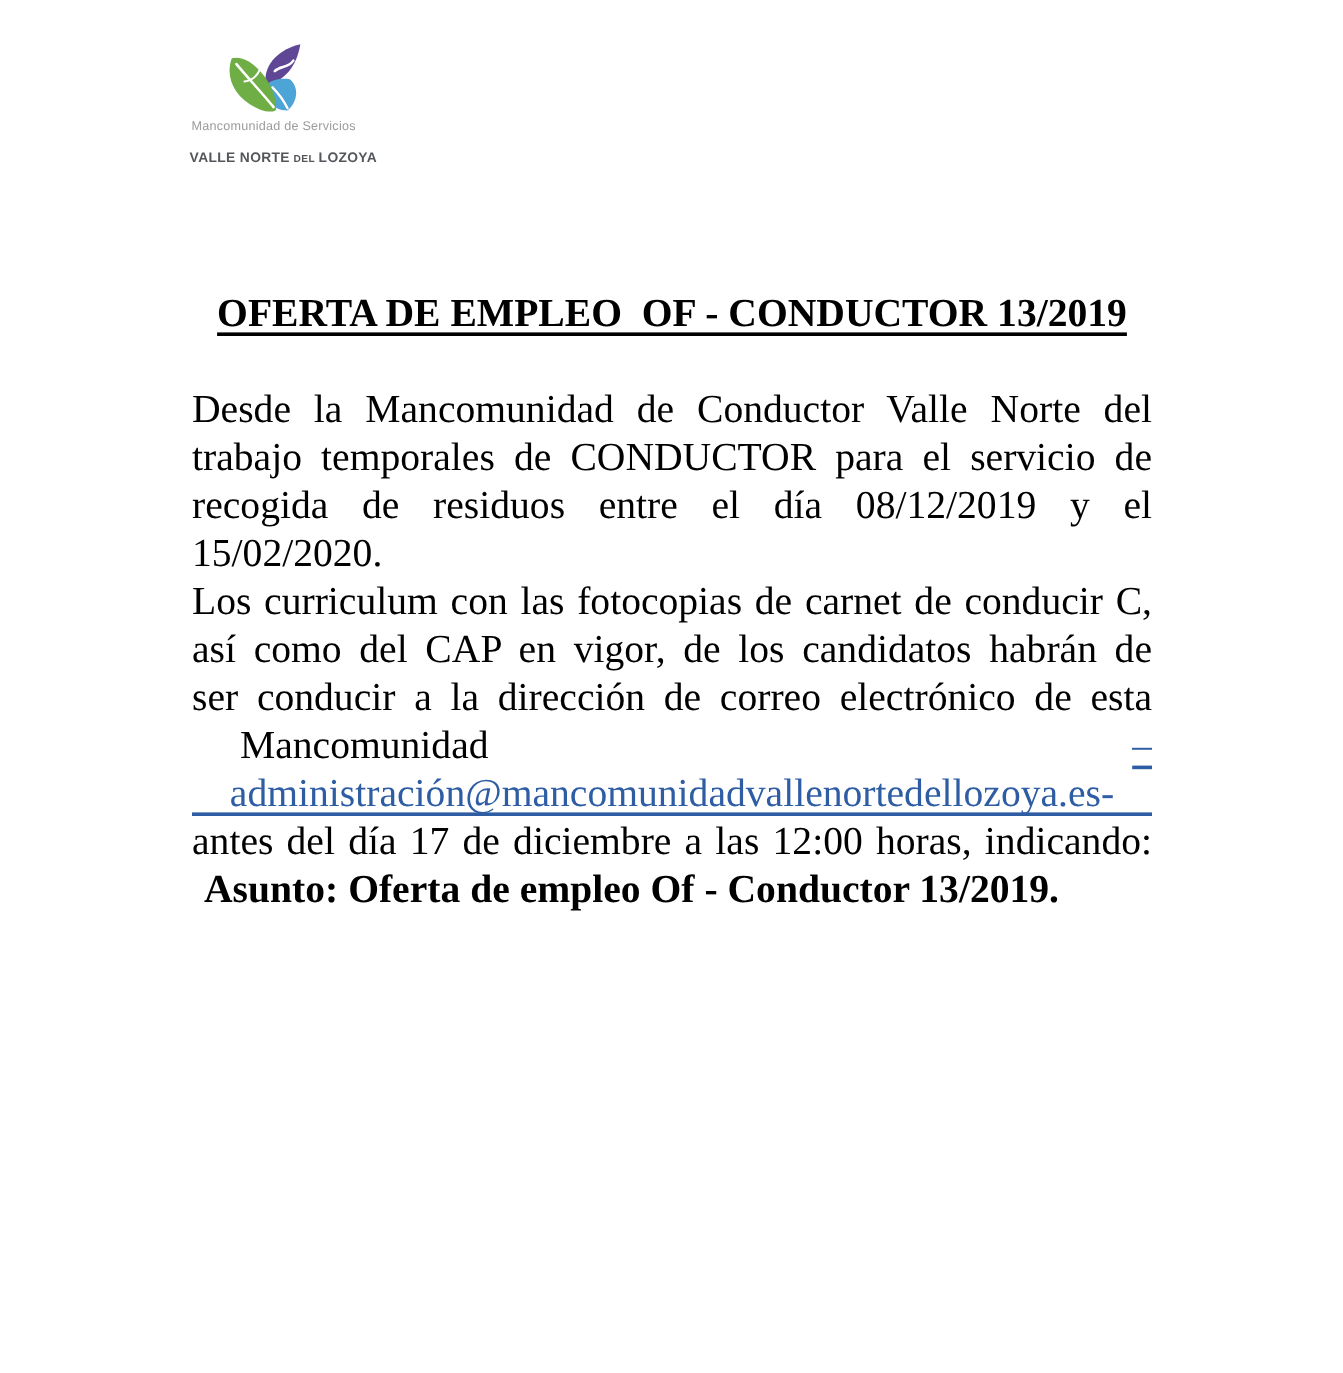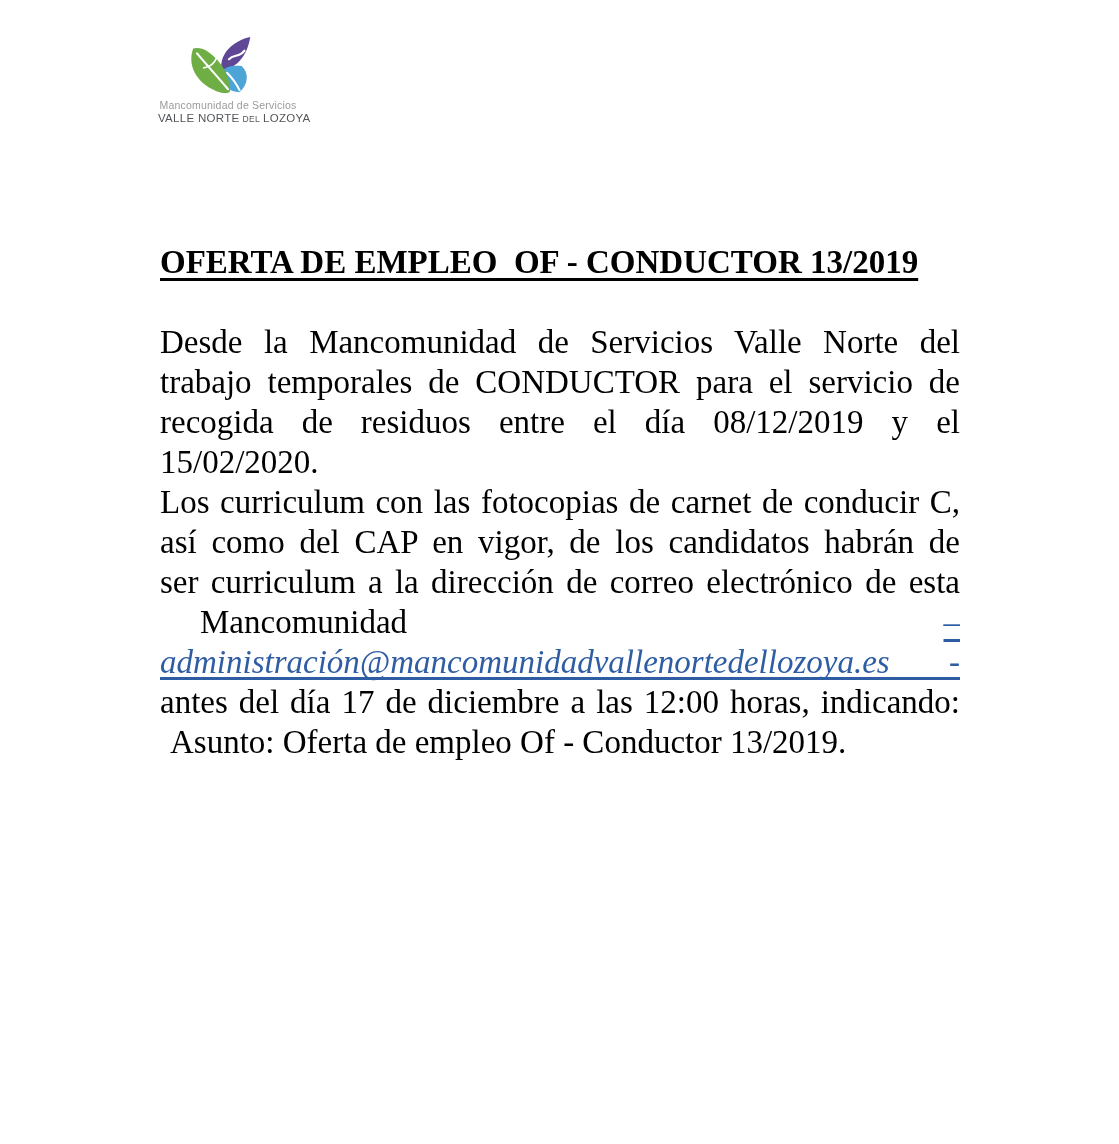--- a/index.html
+++ b/index.html
@@ -12,52 +12,52 @@
   }
 
   
   .logo{
     position:absolute;left:158px;top:36px;width:140px;
     text-align:center;
     font-family:"Liberation Sans", sans-serif;
   }
   .leaves{display:block;width:82px;height:60px;margin:0 auto 3px auto;}
   .cap1{font-size:10.5px;color:#9b9b9b;letter-spacing:.2px;white-space:nowrap;}
-  .cap2{font-size:11.5px;font-weight:normal;color:#53565a;letter-spacing:.3px;white-space:nowrap;margin-top:1px;}
+  .cap2{font-size:11.5px;font-weight:bold;color:#53565a;letter-spacing:.3px;white-space:nowrap;margin-top:15px;}
   .cap2 .small{font-size:8.5px;margin:0 3px;}
 
   
   .content{
     position:absolute;left:160px;top:242px;width:800px;
     font-size:33px;line-height:40px;color:#000;
   }
   .title{
     font-weight:bold;
     text-decoration:underline;
     text-decoration-thickness:2.5px;
     text-underline-offset:5px;
     margin-bottom:40px;
     white-space:nowrap;
+    text-align:center;
   }
   .ln{height:40px;overflow:hidden;}
   .just{text-align:justify;text-align-last:justify;}
   .split{display:flex;justify-content:space-between;align-items:baseline;margin-left:40px;}
-  .indent{padding-left:10px;}
+  .indent{padding-left:10px;font-weight:bold;}
 
   .link{color:#2e5da4;cursor:pointer;text-decoration:none;}
   .lead-dash{
     text-decoration:underline;
     text-decoration-thickness:2.5px;
     text-underline-offset:6px;
   }
   .email-line{
     position:relative;
-    display:flex;justify-content:space-between;align-items:baseline;
+    display:flex;justify-content:center;align-items:baseline;
     color:#2e5da4;
-    font-style:italic;
   }
   .email-line::after{
     content:"";
     position:absolute;left:0;right:0;top:35px;height:2.5px;
     background:#2e5da4;
   }
 </style>
 </head>
 <body>
 
@@ -76,27 +76,27 @@
       <path d="M9 18 C 19 30, 32 44, 41 55" fill="none" stroke="#ffffff" stroke-width="2.2" stroke-linecap="round"></path>
       <path d="M16 33 C 22 32, 27 28, 29 23" fill="none" stroke="#ffffff" stroke-width="1.8" stroke-linecap="round"></path>
     </svg>
     <div class="cap1">Mancomunidad de Servicios</div>
     <div class="cap2"><span>VALLE NORTE</span><span class="small">DEL</span><span>LOZOYA</span></div>
   </div>
 
   <div class="content">
     <div class="title">OFERTA DE EMPLEO&nbsp; OF - CONDUCTOR 13/2019</div>
 
-    <div class="ln just">Desde la Mancomunidad de Servicios Valle Norte del</div>
+    <div class="ln just">Desde la Mancomunidad de Conductor Valle Norte del</div>
     <div class="ln just">trabajo temporales de CONDUCTOR para el servicio de</div>
     <div class="ln just">recogida de residuos entre el día 08/12/2019 y el</div>
     <div class="ln">15/02/2020.</div>
     <div class="ln just">Los curriculum con las fotocopias de carnet de conducir C,</div>
     <div class="ln just">así como del CAP en vigor, de los candidatos habrán de</div>
-    <div class="ln just">ser curriculum a la dirección de correo electrónico de esta</div>
+    <div class="ln just">ser conducir a la dirección de correo electrónico de esta</div>
 
     <div class="ln split">
       <span>Mancomunidad</span>
       <a class="link lead-dash">–</a>
     </div>
 
     <div class="ln email-line">
       <a class="link">administración@mancomunidadvallenortedellozoya.es</a>
       <a class="link">-</a>
     </div>

